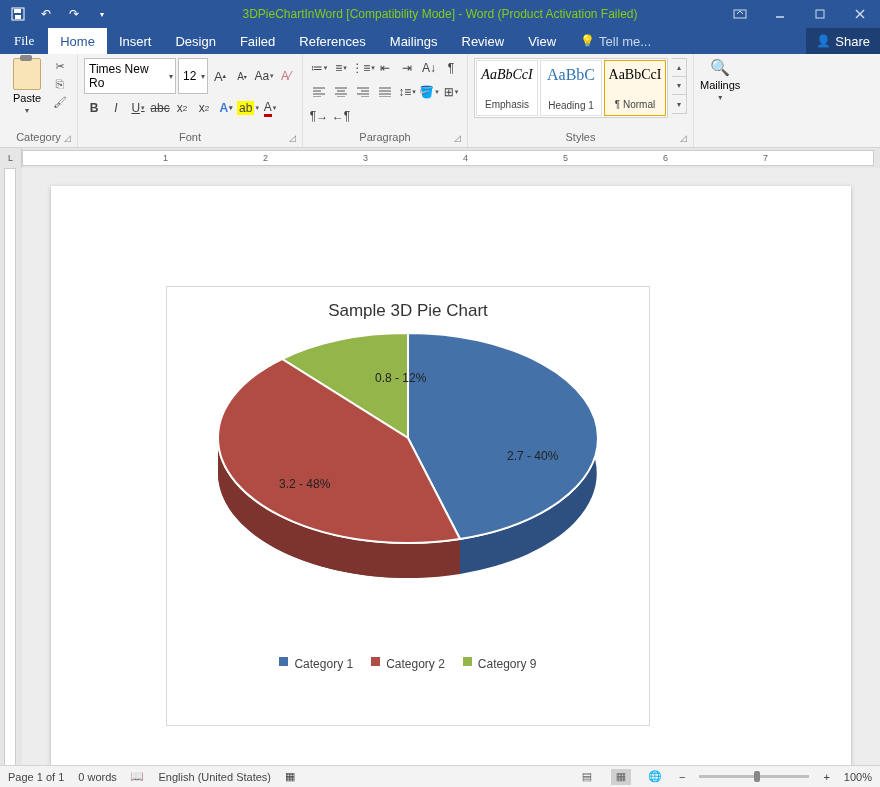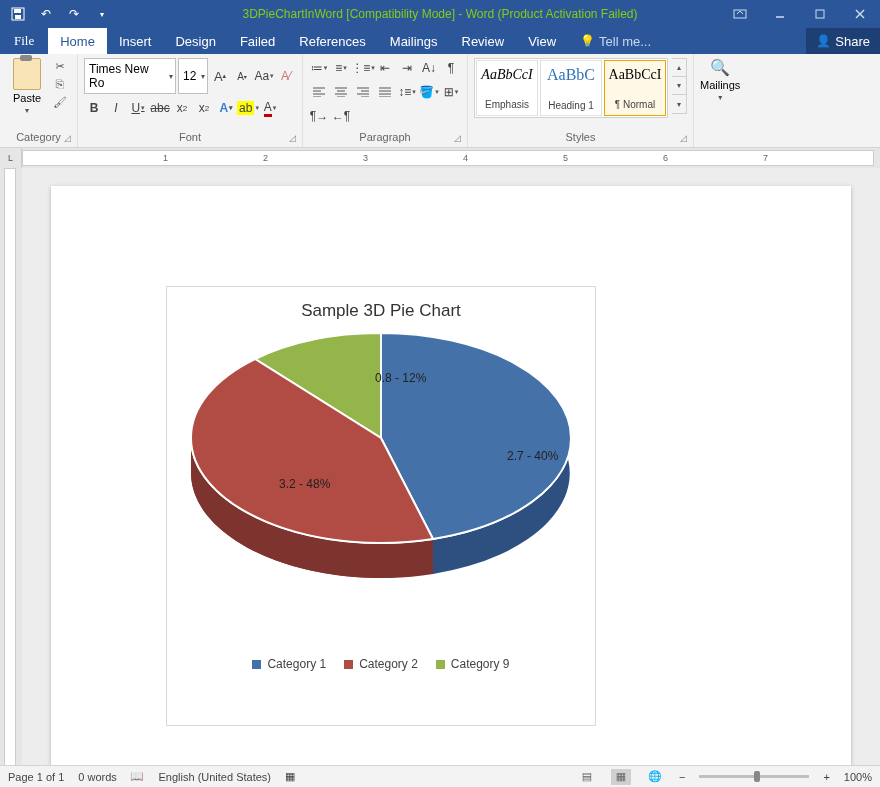--- a/index.html
+++ b/index.html
@@ -71,26 +71,26 @@
   .ruler-h .tick { position: absolute; top: 2px; }
 
   
   .workspace { display: flex; height: 602px; background: #ededed; }
   .ruler-v { width: 22px; background: #e6e6e6; position: relative; }
   .ruler-v .vstrip { background: #fff; border: 1px solid #ccc; position: absolute; left: 4px; top: 0; width: 12px; height: 100%; }
   .canvas { flex: 1; overflow: hidden; position: relative; }
   .page { background: #fff; margin: 18px auto 0 auto; width: 800px; height: 590px; box-shadow: 0 1px 4px rgba(0,0,0,0.25); position: relative; }
 
   
-  .chart-box { position: absolute; left: 115px; top: 100px; width: 430px; height: 440px; border: 1px solid #d8d8d8; }
+  .chart-box { position: absolute; left: 115px; top: 100px; width: 484px; height: 440px; border: 1px solid #d8d8d8; }
   .chart-title { text-align: center; font-size: 17px; color: #333; padding: 14px 0 8px 0; font-family: "Segoe UI", sans-serif; }
   .pie-wrap { position: relative; width: 100%; height: 320px; }
   .pie3d { position: absolute; left: 50%; top: 48%; transform: translate(-50%, -50%); }
   .pie-legend { display: flex; justify-content: center; gap: 18px; padding: 8px 0; font-size: 12px; color: #444; }
-  .lg { display: flex; align-items: center; gap: 6px; }
+  .lg { display: flex; align-items: flex-start; gap: 6px; }
   .sw { width: 9px; height: 9px; }
   .data-label { position: absolute; font-size: 12px; color: #222; white-space: nowrap; }
 
   
   .statusbar { position: absolute; bottom: 0; left: 0; right: 0; height: 22px; background: #f3f3f3; border-top: 1px solid #d4d4d4; display: flex; align-items: center; font-size: 11px; color: #444; padding: 0 8px; gap: 14px; }
   .statusbar .spacer { flex: 1; }
   .zoom-slider { width: 110px; height: 3px; background: #c0c0c0; position: relative; }
   .zoom-slider .thumb { position: absolute; left: 50%; top: -4px; width: 6px; height: 11px; background: #888; border-radius: 2px; }
   .view-btn { width: 20px; height: 16px; display: flex; align-items: center; justify-content: center; color: #666; }
   .view-btn.active { background: #d0d0d0; }

